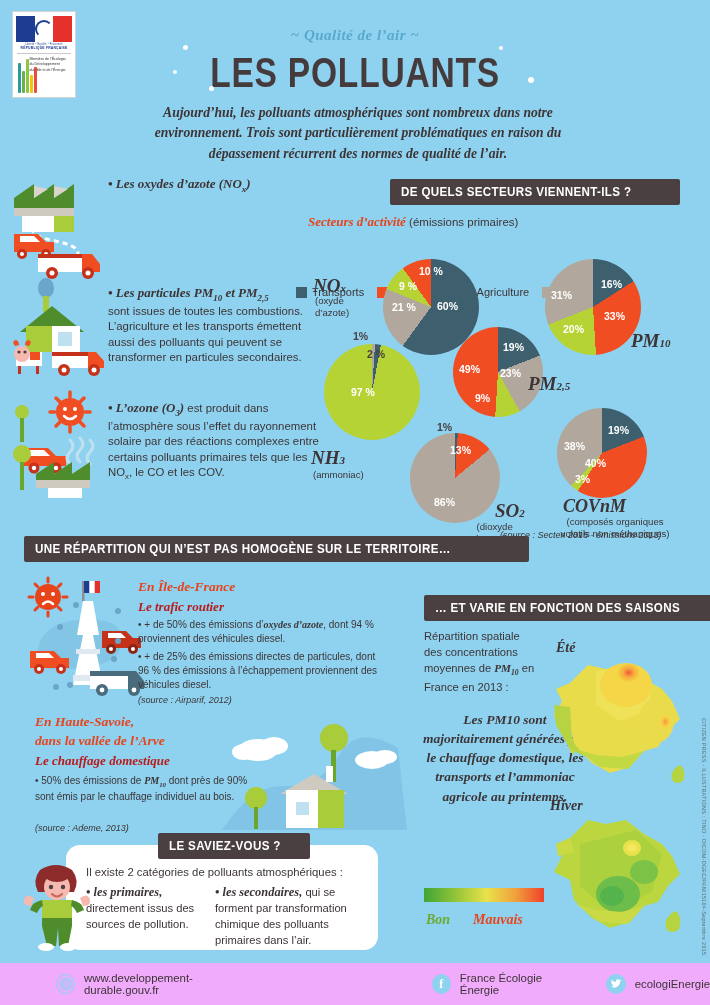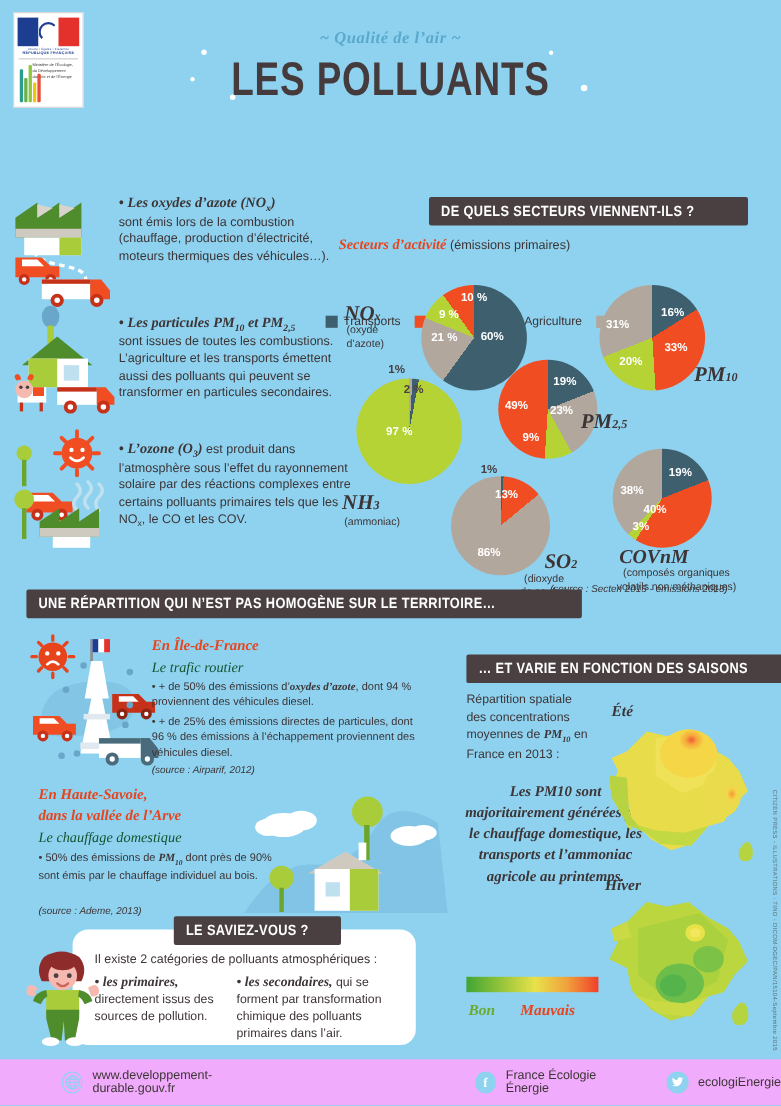--- a/index.html
+++ b/index.html
@@ -103,21 +103,21 @@
   }
   .src {
     position:absolute; font-size:9px; font-style:italic; color:#3d3435;
     font-family:"Liberation Sans", sans-serif;
   }
 
   
   .rg-h1 { position:absolute; font-family:"Liberation Serif",serif; font-style:italic;
     font-weight:bold; font-size:13.5px; color:#e8441c; }
   .rg-h2 { position:absolute; font-family:"Liberation Serif",serif; font-style:italic;
-    font-weight:normal; font-size:13px; color:#14532d; }
+    font-weight:bold; font-size:13px; color:#b91c1c; }
   .rg-b { position:absolute; font-size:10px; line-height:1.42; color:#3d3435; }
 
   
   .se-txt { position:absolute; font-size:11.2px; line-height:1.45; color:#3d3435; }
   .se-quote { position:absolute; width:170px; text-align:center;
     font-family:"Liberation Serif",serif; font-style:italic; font-weight:bold;
     font-size:13.5px; line-height:1.42; color:#3d3435; }
   .se-lbl { position:absolute; font-family:"Liberation Serif",serif; font-style:italic;
     font-weight:bold; font-size:14px; color:#3d3435; }
   .grad { position:absolute; height:14px; width:120px;
@@ -174,20 +174,21 @@
     </div>
   </div>
 
   <div class="kicker">~ Qualité de l’air ~</div>
   <div class="title">LES POLLUANTS</div>
   <div class="dot" style="left:183px;top:45px;width:5px;height:5px;"></div>
   <div class="dot" style="left:173px;top:70px;width:4px;height:4px;"></div>
   <div class="dot" style="left:209px;top:86px;width:5px;height:5px;"></div>
   <div class="dot" style="left:499px;top:46px;width:4px;height:4px;"></div>
   <div class="dot" style="left:528px;top:77px;width:6px;height:6px;"></div>
+  <div class="intro">Aujourd’hui, les polluants atmosphériques sont nombreux dans notre environnement. Trois sont particulièrement problématiques en raison du dépassement récurrent des normes de qualité de l’air.</div>
 
   <svg style="position:absolute;left:8px;top:168px;" width="96" height="115" viewBox="0 0 96 115">
     <path d="M6 30 L26 16 L26 30 L46 16 L46 30 L66 16 L66 48 L6 48 Z" fill="#4f8c2b"></path>
     <path d="M6 40 H66 V48 H6 Z" fill="#cfcac0"></path>
     <path d="M26 18 L26 30 L40 21 Z" fill="#d8d4cb"></path>
     <path d="M46 18 L46 30 L60 21 Z" fill="#d8d4cb"></path>
     <rect x="14" y="48" width="52" height="16" fill="#fff"></rect>
     <rect x="46" y="48" width="20" height="16" fill="#a9cc3a"></rect>
     <path d="M24 60 C24 76 70 70 70 86" stroke="#fff" stroke-width="3" fill="none" stroke-dasharray="5 4"></path>
     <g>
@@ -203,21 +204,20 @@
       <path d="M74 86 h10 l8 10 v8 H74 Z" fill="#f04d23"></path>
       <rect x="30" y="86" width="44" height="4" fill="#c6311a"></rect>
       <circle cx="44" cy="105" r="6" fill="#c6311a"></circle>
         <circle cx="44" cy="105" r="2.5" fill="#fff"></circle>
       <circle cx="80" cy="105" r="6" fill="#c6311a"></circle>
         <circle cx="80" cy="105" r="2.5" fill="#fff"></circle>
     </g>
   </svg>
   <div class="bullet" style="left:108px;top:176px;width:215px;">
     <div class="hd">• <i>Les oxydes d’azote (NO<sub>x</sub>)</i></div>
-    <div class="bd">sont émis lors de la combustion (chauffage, production d’électricité, moteurs thermiques des véhicules…).</div>
   </div>
 
   <svg style="position:absolute;left:12px;top:278px;" width="96" height="105" viewBox="0 0 96 105">
     <ellipse cx="34" cy="10" rx="8" ry="10" fill="#6aa6c9"></ellipse>
     <rect x="31" y="18" width="6" height="16" fill="#a9cc3a"></rect>
     <path d="M8 54 L40 28 L72 54 Z" fill="#4f8c2b"></path>
     <rect x="14" y="48" width="54" height="26" fill="#fff"></rect>
     <rect x="14" y="48" width="26" height="26" fill="#a9cc3a"></rect>
     <rect x="46" y="54" width="14" height="14" fill="#bfe0ef"></rect>
     <g>

